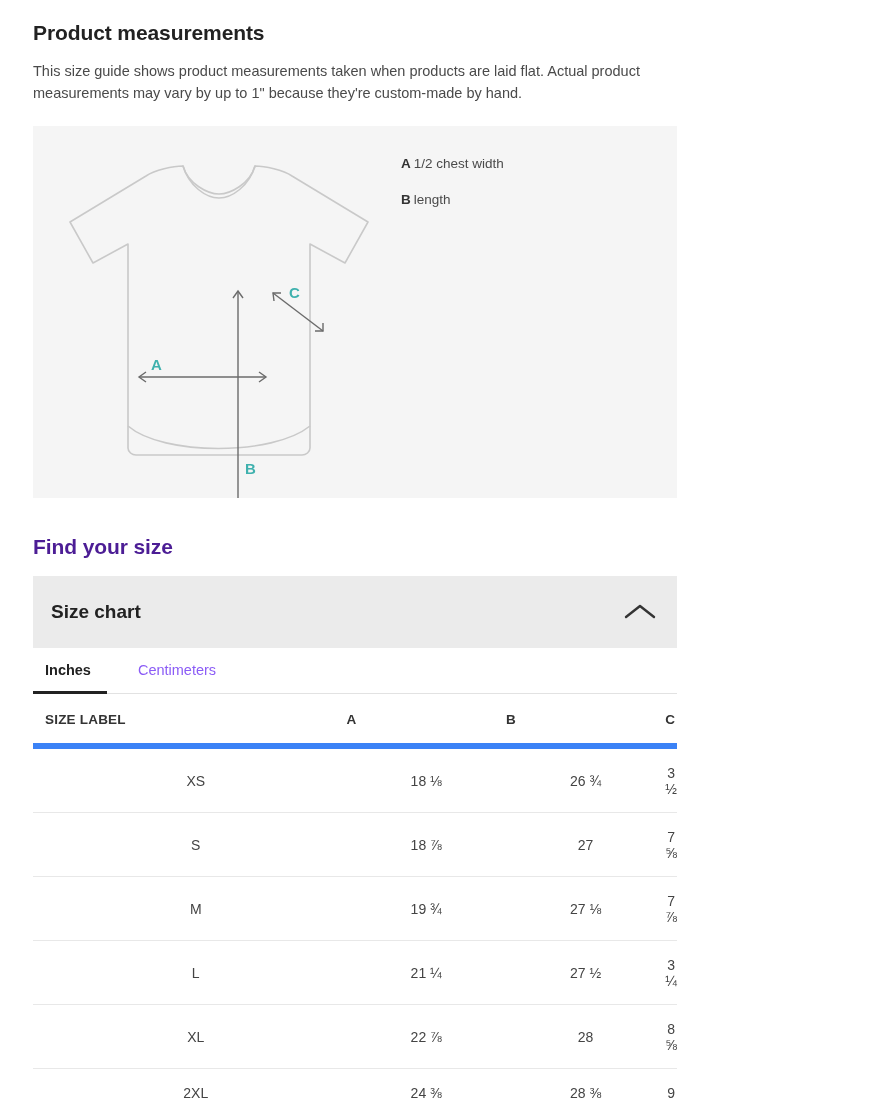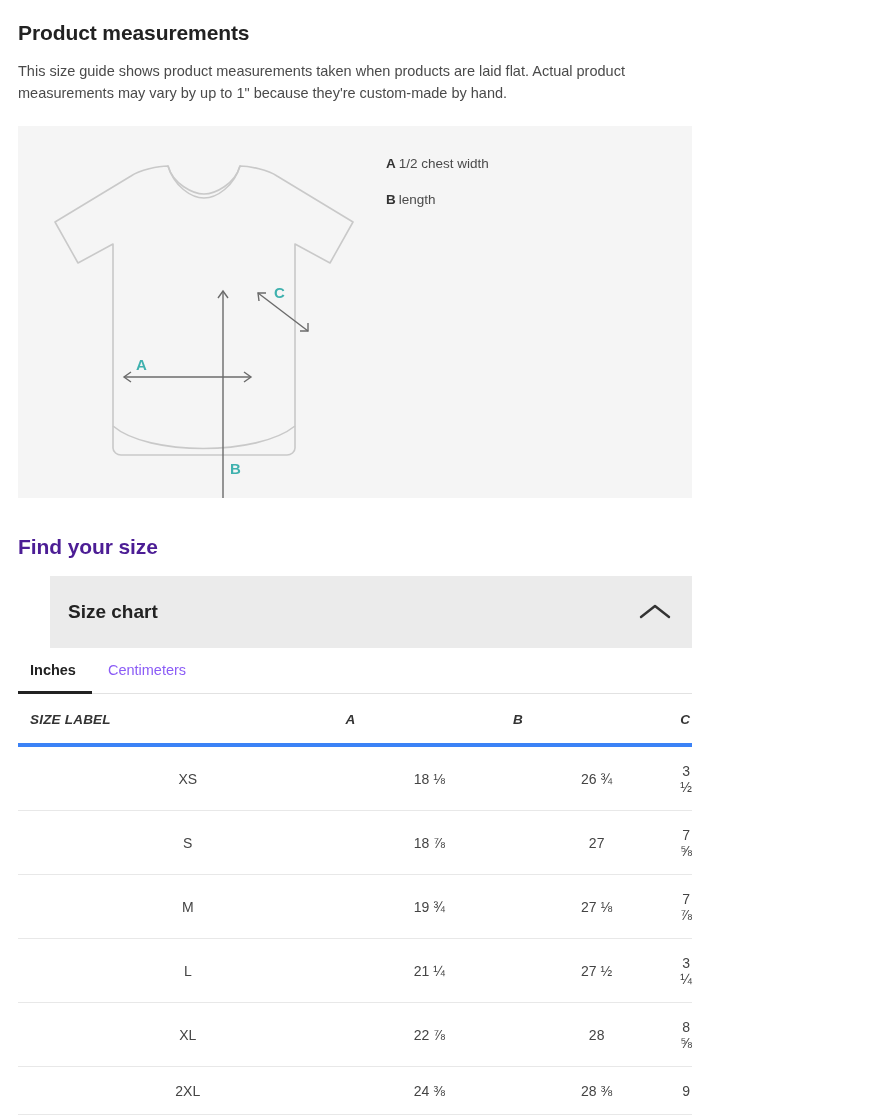--- a/index.html
+++ b/index.html
@@ -10,21 +10,21 @@
   }
   body {
     width: 894px;
     min-height: 1116px;
     font-family: "Liberation Sans", sans-serif;
     color: #333333;
     -webkit-font-smoothing: antialiased;
   }
   .page {
     width: 710px;
-    padding: 0 18px;
+    padding: 0 33px;
   }
   h2.section-title {
     font-size: 21px;
     line-height: 26px;
     font-weight: bold;
     color: #222222;
     margin: 20px 0 14px 0;
     letter-spacing: -0.1px;
   }
   p.intro {
@@ -77,38 +77,37 @@
     border: 0;
   }
   .sizechart-header {
     background: #ebebeb;
     height: 72px;
     display: flex;
     align-items: center;
     justify-content: space-between;
     padding: 0 20px 0 18px;
     cursor: pointer;
-    margin-left: 32px;
   }
   .sizechart-header .title {
     font-size: 19px;
     font-weight: bold;
     color: #222222;
   }
   .chevron {
     width: 34px;
     height: 34px;
     display: flex;
     align-items: center;
     justify-content: center;
   }
   
   .tabs {
     display: flex;
-    gap: 0;
+    gap: 15px;
     border-bottom: 1px solid #e2e2e2;
     padding: 0;
   }
   .tab {
     padding: 14px 16px 13px 16px;
     font-size: 14.5px;
     color: #8b5cf6;
     cursor: pointer;
     border-bottom: 3px solid transparent;
     margin-bottom: -1px;
@@ -123,23 +122,22 @@
   table.size-table {
     width: 100%;
     border-collapse: collapse;
   }
   table.size-table th {
     text-align: left;
     font-size: 13.5px;
     font-weight: bold;
     color: #333333;
     padding: 18px 0 16px 0;
-    border-bottom: 4px solid #3b82f6;
+    border-bottom: 6px solid #3b82f6;
     letter-spacing: 0.2px;
-    font-style: italic;
   }
   table.size-table td {
     text-align: center;
     font-size: 14px;
     color: #444444;
     padding: 16px 0 15px 0;
     border-bottom: 1px solid #e8e8e8;
   }
   table.size-table th:nth-child(1),
   table.size-table td:nth-child(1) { width: 350px; padding-left: 12px; }

